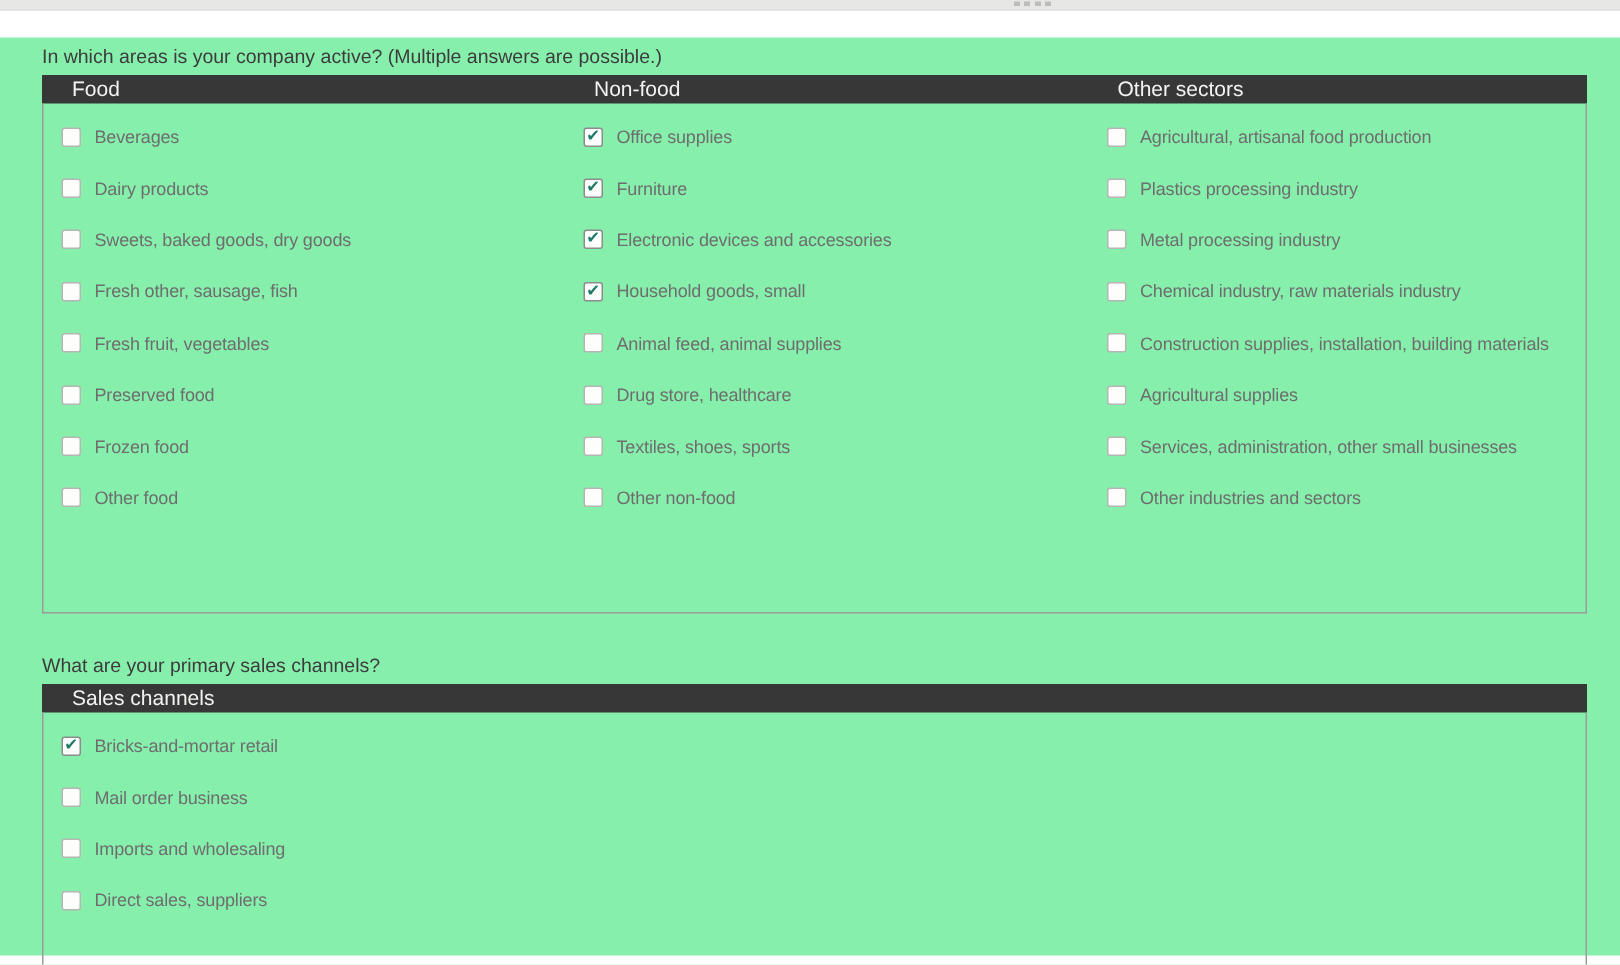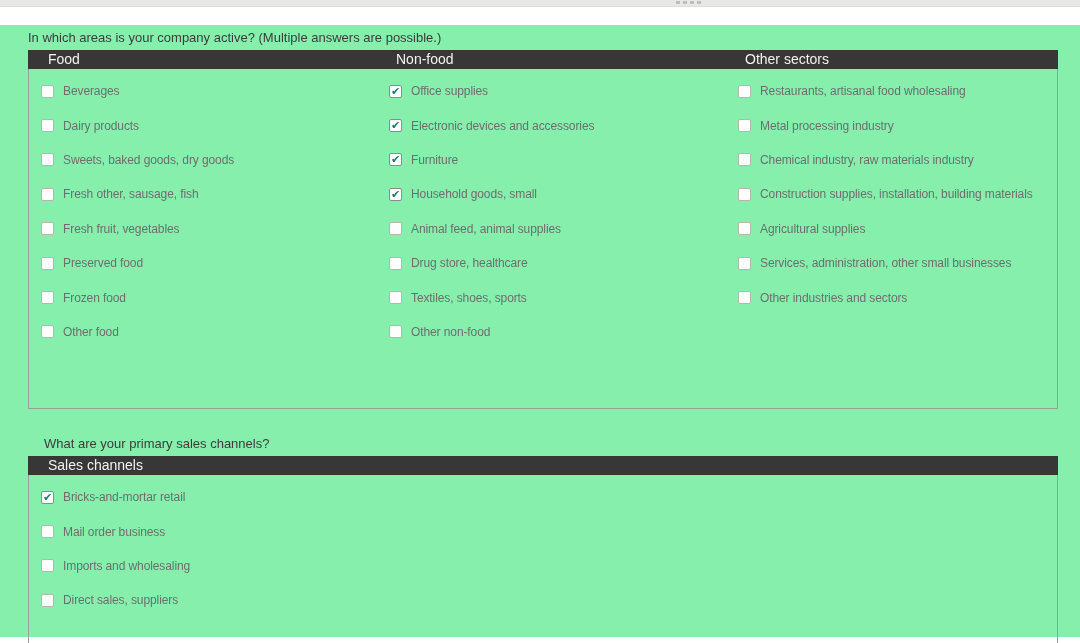--- a/index.html
+++ b/index.html
@@ -26,21 +26,21 @@
     height: 612px;
     background: #86efac;
     padding: 6px 22px 0 28px;
   }
   .question {
     font-size: 13px;
     line-height: 14px;
     color: #3c3c3c;
     margin-bottom: 0;
   }
-  .q2 { margin-top: 28px; margin-bottom: 5px; margin-left: 16px; }
+  .q2 { margin-top: 28px; margin-bottom: 5px; }
   .qtable { width: 1030px; }
   .thead {
     display: flex;
     height: 19px;
     background: var(--header-bg, #373737);
     margin-top: 5px;
   }
   .th {
     color: var(--header-text, #f2f2f1);
     font-size: 14px;
@@ -156,30 +156,30 @@
   </div>
 </div>
       <div class="col w2">
   <div class="row">
     <span class="cb checked"></span>
     <span class="cb-label">Office supplies</span>
   </div>
 
   <div class="row">
     <span class="cb checked"></span>
+    <span class="cb-label">Furniture</span>
+  </div>
+
+  <div class="row">
+    <span class="cb checked"></span>
     <span class="cb-label">Electronic devices and accessories</span>
   </div>
 
   <div class="row">
     <span class="cb checked"></span>
-    <span class="cb-label">Furniture</span>
-  </div>
-
-  <div class="row">
-    <span class="cb checked"></span>
     <span class="cb-label">Household goods, small</span>
   </div>
 
   <div class="row">
     <span class="cb"></span>
     <span class="cb-label">Animal feed, animal supplies</span>
   </div>
 
   <div class="row">
     <span class="cb"></span>
@@ -192,23 +192,27 @@
   </div>
 
   <div class="row">
     <span class="cb"></span>
     <span class="cb-label">Other non-food</span>
   </div>
 </div>
       <div class="col w3">
   <div class="row">
     <span class="cb"></span>
-    <span class="cb-label">Restaurants, artisanal food wholesaling</span>
-  </div>
-
+    <span class="cb-label">Agricultural, artisanal food production</span>
+  </div>
+
+  <div class="row">
+    <span class="cb"></span>
+    <span class="cb-label">Plastics processing industry</span>
+  </div>
 
   <div class="row">
     <span class="cb"></span>
     <span class="cb-label">Metal processing industry</span>
   </div>
 
   <div class="row">
     <span class="cb"></span>
     <span class="cb-label">Chemical industry, raw materials industry</span>
   </div>

